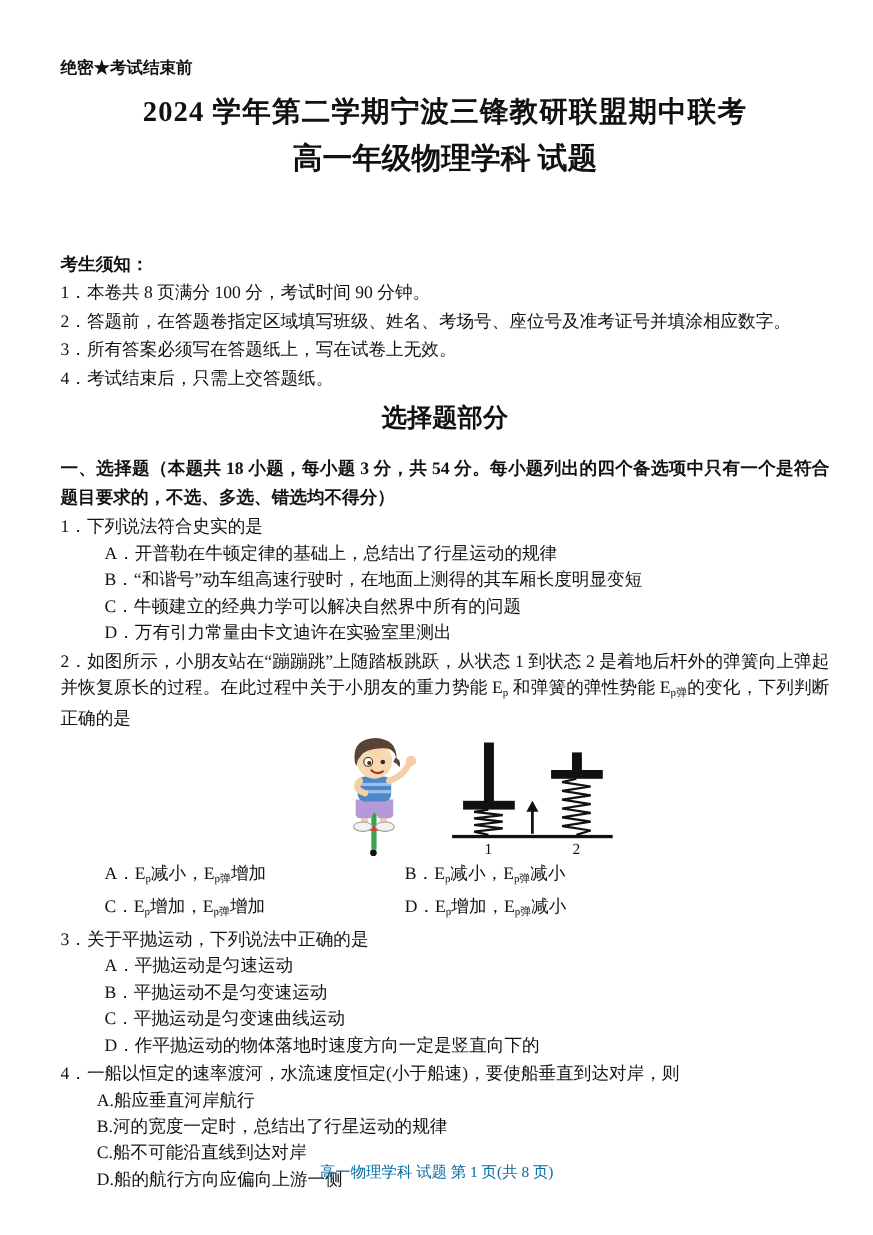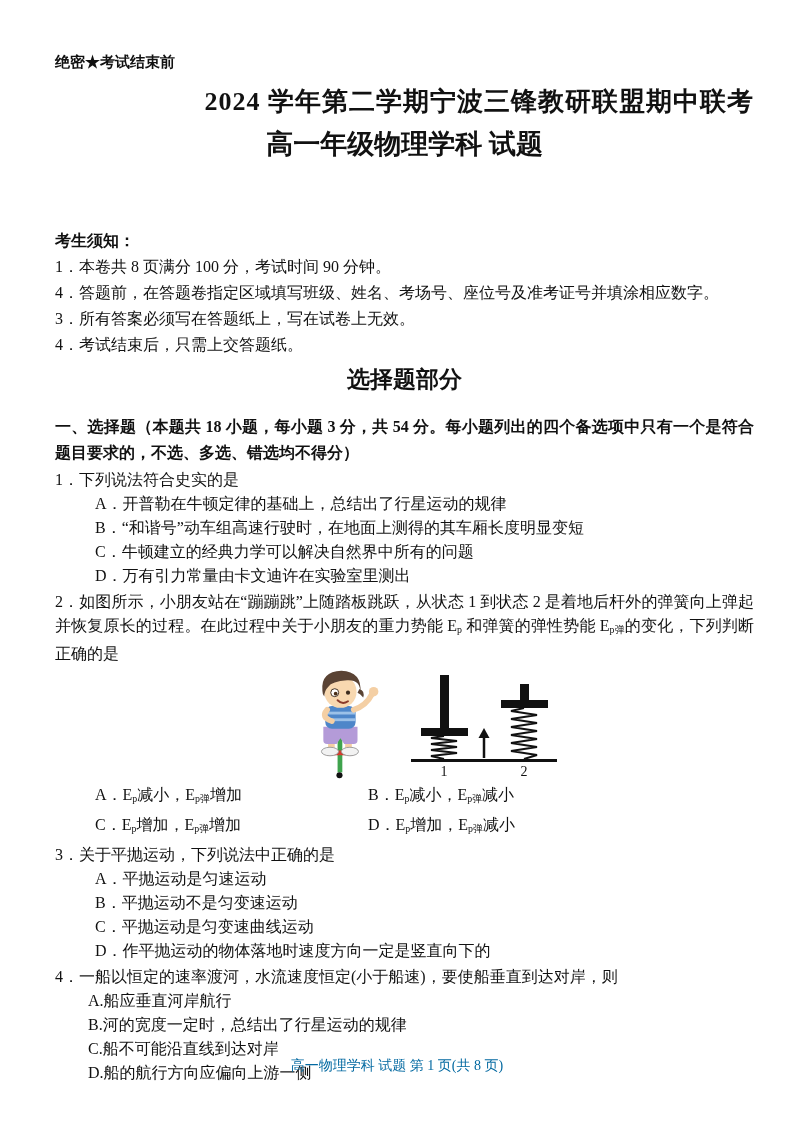--- a/index.html
+++ b/index.html
@@ -15,21 +15,21 @@
     font-size: 16px;
     padding: 52px 40px 0 55px;
     overflow: hidden;
   }
   .classification {
     font-weight: bold;
     font-size: 15px;
     line-height: 20px;
   }
   .title {
-    text-align: right;
+    text-align: center;
     font-size: 26px;
     font-weight: bold;
     line-height: 32px;
     margin-top: 14px;
     letter-spacing: 1px;
   }
   .subtitle {
     text-align: center;
     font-size: 27px;
     font-weight: bold;
@@ -89,21 +89,21 @@
 
 <div class="page">
 
   <div class="classification">绝密★考试结束前</div>
   <h1 class="title">2024 学年第二学期宁波三锋教研联盟期中联考</h1>
   <h2 class="subtitle">高一年级物理学科 试题</h2>
 
   <div class="notice">
     <div class="notice-heading">考生须知：</div>
     <div class="notice-item">1．本卷共 8 页满分 100 分，考试时间 90 分钟。</div>
-    <div class="notice-item">4．答题前，在答题卷指定区域填写班级、姓名、考场号、座位号及准考证号并填涂相应数字。</div>
+    <div class="notice-item">2．答题前，在答题卷指定区域填写班级、姓名、考场号、座位号及准考证号并填涂相应数字。</div>
     <div class="notice-item">3．所有答案必须写在答题纸上，写在试卷上无效。</div>
     <div class="notice-item">4．考试结束后，只需上交答题纸。</div>
   </div>
 
   <div class="section-heading">选择题部分</div>
   <p class="intro">一、选择题（本题共 18 小题，每小题 3 分，共 54 分。每小题列出的四个备选项中只有一个是符合题目要求的，不选、多选、错选均不得分）</p>
 
   <div class="question">
     <p class="stem"><span>1．</span><span>下列说法符合史实的是</span></p>
     <div class="options">

